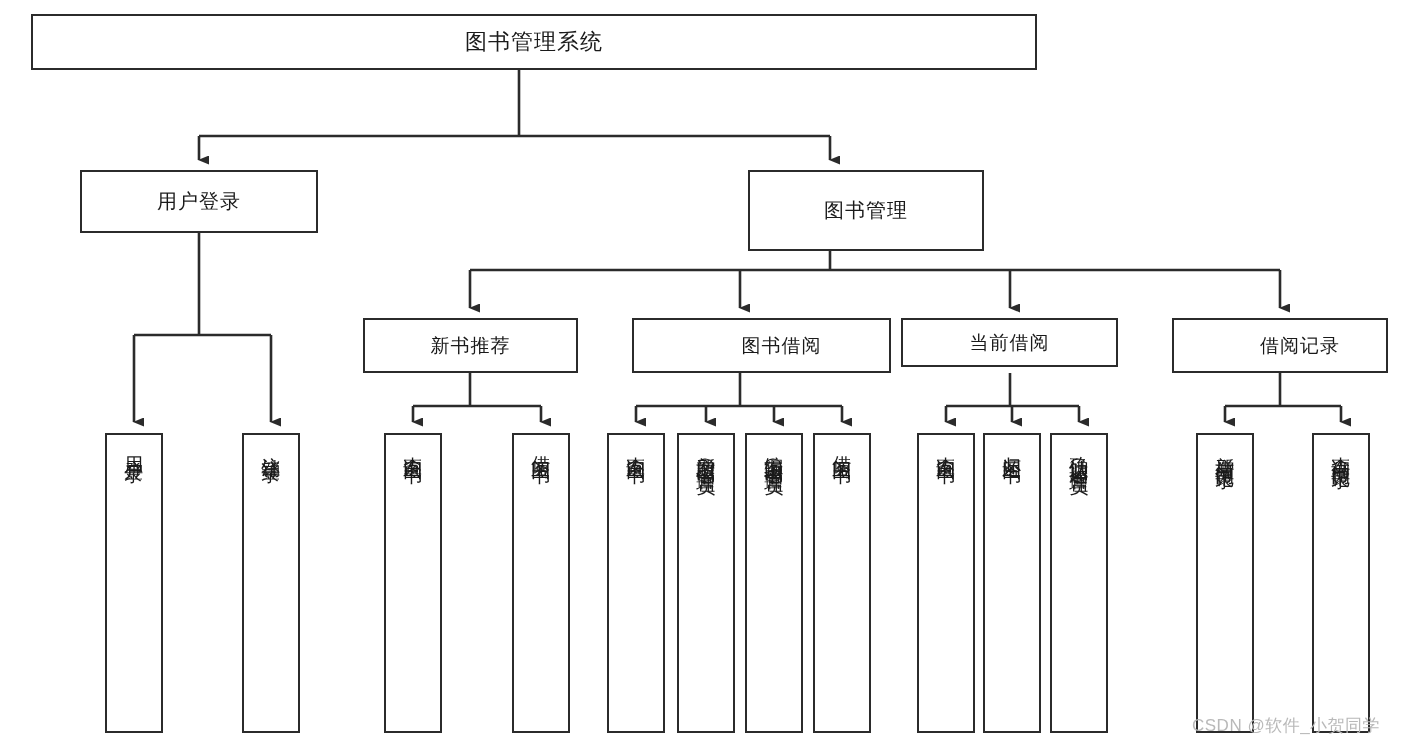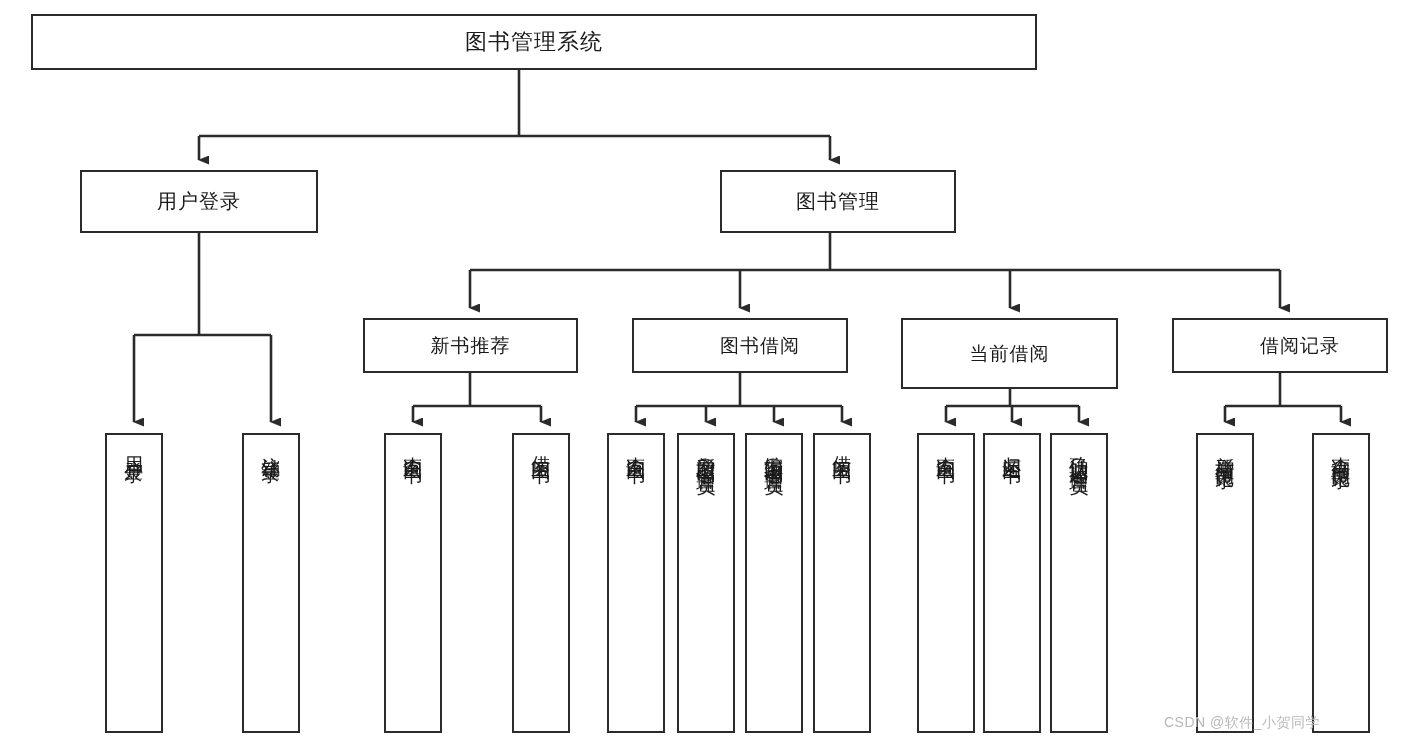--- a/index.html
+++ b/index.html
@@ -60,23 +60,23 @@
     line-height: 1.02;
     white-space: pre;
     display: block;
   }
   .htext {
     white-space: pre;
     letter-spacing: 1px;
   }
   .watermark {
     position: absolute;
-    left: 1164px;
+    left: 1192px;
     top: 714px;
-    font-size: 14px;
+    font-size: 17px;
     color: #b9b9b9;
     letter-spacing: 0.5px;
     white-space: pre;
     z-index: 3;
   }
 </style>
 </head>
 <body>
 
 <div id="canvas">
@@ -131,31 +131,31 @@
     </g>
   </svg>
 
   <div class="node root" style="left:16px; top:14px; width:1006px; height:56px;margin-left:15px;">
     <span class="htext">图书管理系统</span>
   </div>
 
   <div class="node lvl2" style="left:80px; top:170px; width:238px; height:63px;">
     <span class="htext">用户登录</span>
   </div>
-  <div class="node lvl2" style="left:720px; top:170px; width:236px; height:63px;">
+  <div class="node lvl2" style="left:748px; top:170px; width:236px; height:81px;">
     <span class="htext">图书管理</span>
   </div>
 
   <div class="node lvl3" style="left:363px; top:318px; width:215px; height:55px;">
     <span class="htext">新书推荐</span>
   </div>
-  <div class="node lvl3" style="left:632px; top:318px; width:216px; height:55px;padding-left:40px;">
+  <div class="node lvl3" style="left:632px; top:318px; width:259px; height:55px;padding-left:40px;">
     <span class="htext">图书借阅</span>
   </div>
-  <div class="node lvl3" style="left:901px; top:318px; width:217px; height:71px;">
+  <div class="node lvl3" style="left:901px; top:318px; width:217px; height:49px;">
     <span class="htext">当前借阅</span>
   </div>
   <div class="node lvl3" style="left:1172px; top:318px; width:216px; height:55px;padding-left:40px;">
     <span class="htext">借阅记录</span>
   </div>
 
   <div class="node leaf" style="left:105px; top:433px; width:58px; height:300px;">
     <span class="vtext">用户登录</span>
   </div>
   <div class="node leaf" style="left:242px; top:433px; width:58px; height:300px;">

